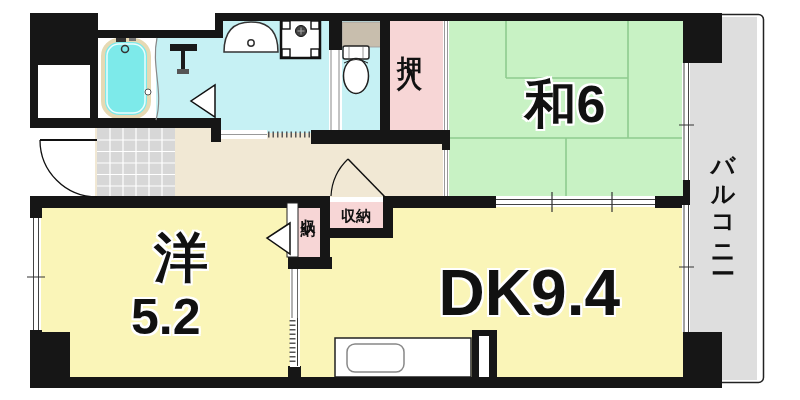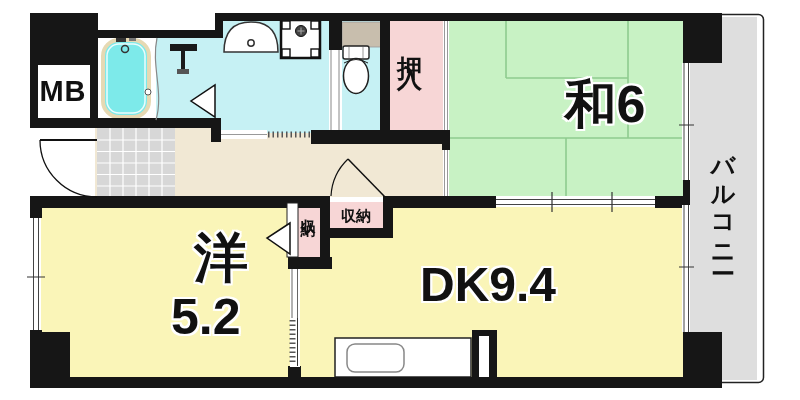--- a/index.html
+++ b/index.html
@@ -1,21 +1,21 @@
 <!DOCTYPE html>
 <html><head>
 <meta charset="utf-8">
 <style>
   html,body{margin:0;padding:0;background:#fff;}
   .plan{position:relative;width:800px;height:400px;background:#fff;overflow:hidden;
         font-family:"Liberation Sans","DejaVu Sans",sans-serif;color:#111;}
   .plan svg{position:absolute;left:0;top:0;}
   .lbl{position:absolute;line-height:1;font-weight:700;white-space:nowrap;}
   .halo{text-shadow:-2px -2px 0 #fff,2px -2px 0 #fff,-2px 2px 0 #fff,2px 2px 0 #fff,
-        -2px 0 0 #fff,2px 0 0 #fff,0 -2px 0 #fff,0 2px 0 #fff;margin-left:40px;}
+        -2px 0 0 #fff,2px 0 0 #fff,0 -2px 0 #fff,0 2px 0 #fff;}
   .vert{writing-mode:vertical-rl;text-orientation:upright;}
   .wm{position:absolute;left:176px;top:179px;width:460px;font-size:33px;font-weight:700;
       letter-spacing:1px;color:rgba(125,125,125,0.55);white-space:nowrap;
       text-shadow:-1px -1px 0 rgba(255,255,255,.95),1px -1px 0 rgba(255,255,255,.95),
       -1px 1px 0 rgba(255,255,255,.95),2px 2px 1px rgba(255,255,255,.7);}
 </style>
 </head>
 <body>
 
 <div class="plan">
@@ -154,22 +154,21 @@
       <rect x="290" y="318" width="10" height="49" fill="#fff"></rect>
       <line x1="292.5" y1="320" x2="292.5" y2="364" stroke="#555" stroke-width="6" stroke-dasharray="1.5 3"></line>
       <path d="M297.5 318V366" stroke="#333" stroke-width="1"></path>
     </g>
 
     <g stroke="#333" stroke-width="1.2">
       <path d="M679 125H694 M679 267H694 M27 277H45 M552 192V212 M612 192V212"></path>
     </g>
   </svg>
 
-  <div class="lbl" style="left:34px;top:77px;width:58px;text-align:center;font-size:29px;letter-spacing:1px;">MB</div>
   <div class="lbl vert" style="left:397px;top:36px;font-size:25px;letter-spacing:8px;">押入</div>
   <div class="lbl halo" style="left:447px;top:78px;width:236px;text-align:center;font-size:52px;">和6</div>
   <div class="lbl vert" style="left:711px;top:139px;font-size:24px;letter-spacing:3px;">バルコニー</div>
   <div class="lbl vert" style="left:301px;top:207px;font-size:15px;letter-spacing:3px;">収納</div>
   <div class="lbl" style="left:328px;top:208px;width:56px;text-align:center;font-size:15px;">収納</div>
   <div class="lbl halo" style="left:131px;top:230px;width:100px;text-align:center;font-size:54px;">洋</div>
   <div class="lbl halo" style="left:131px;top:292px;width:100px;text-align:left;font-size:50px;">5.2</div>
-  <div class="lbl halo" style="left:380px;top:261px;width:240px;text-align:left;font-size:48px;">DK9.4</div>
+  <div class="lbl halo" style="left:380px;top:261px;width:240px;text-align:right;font-size:64px;">DK9.4</div>
 </div>
 
 </body></html>

